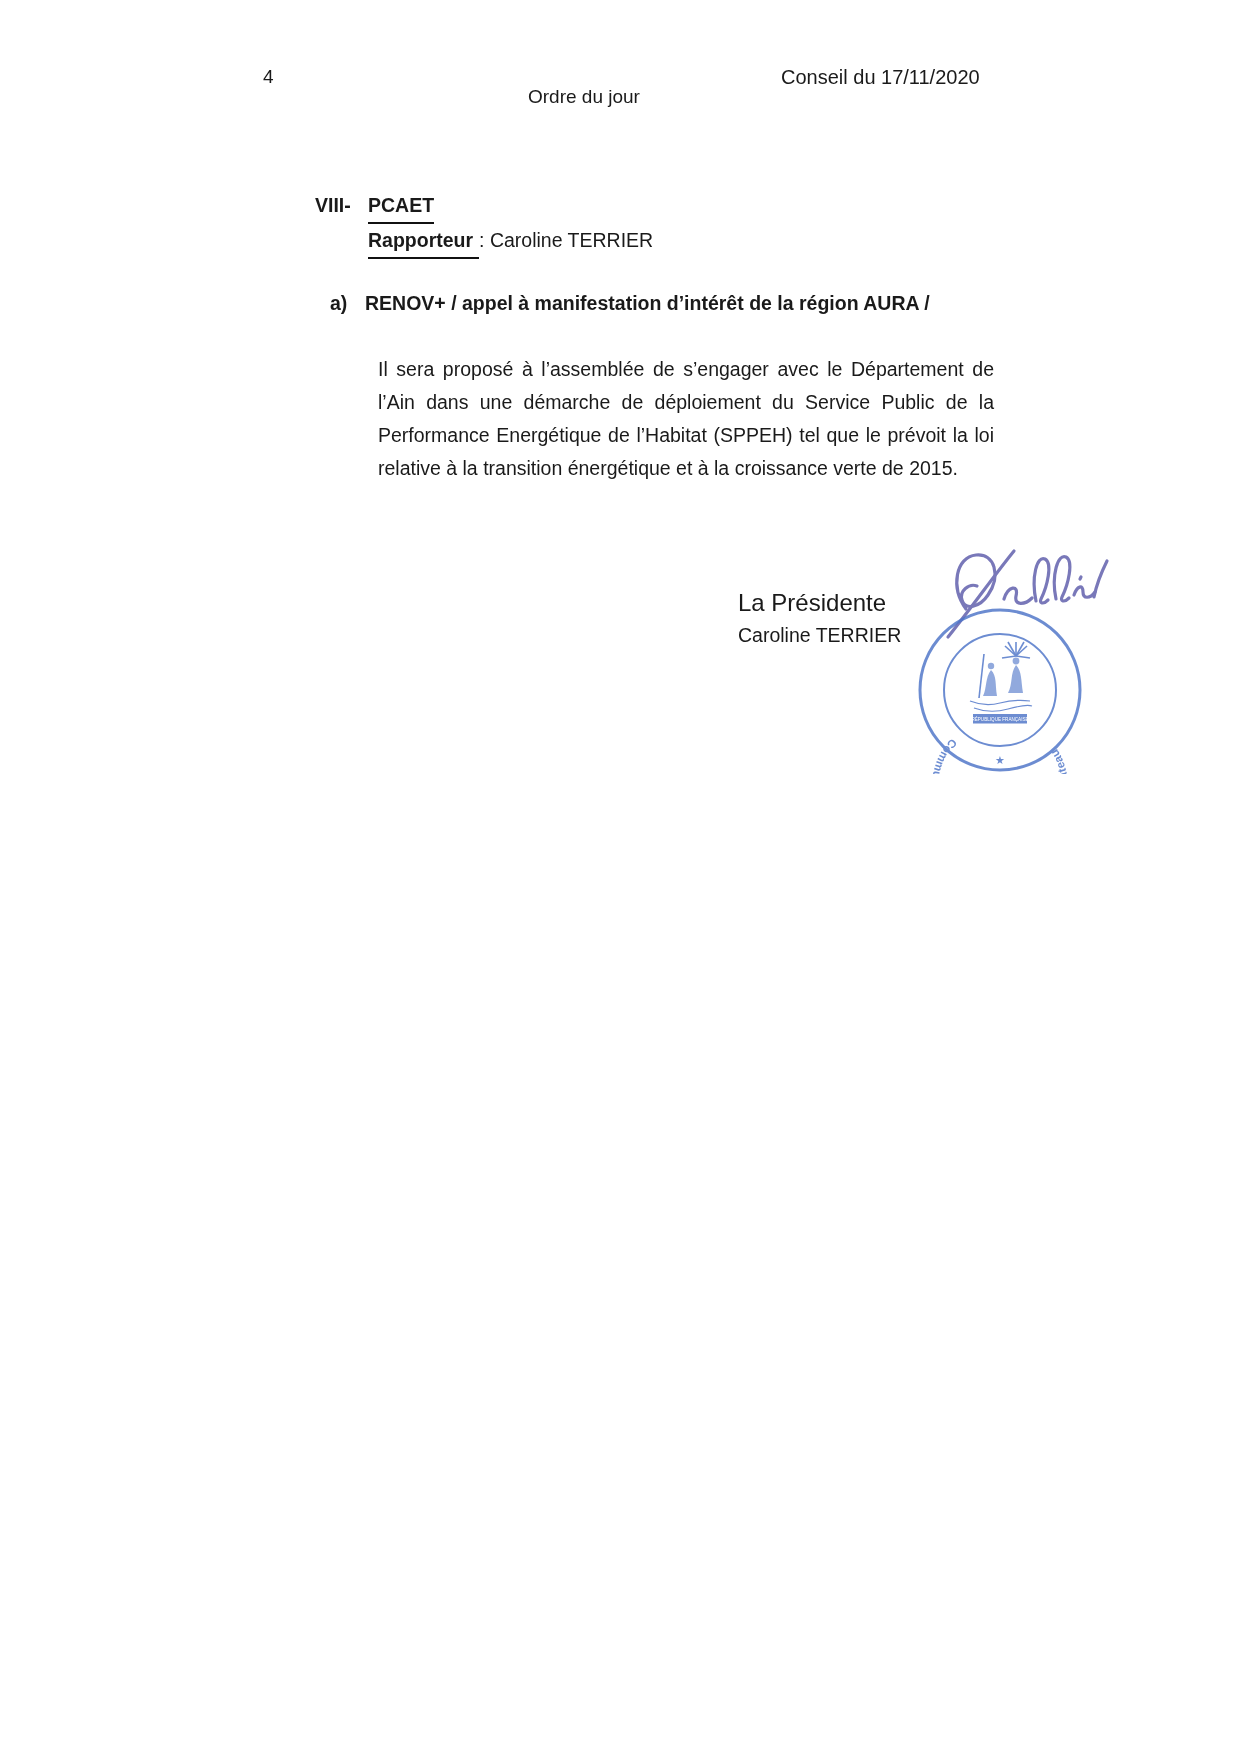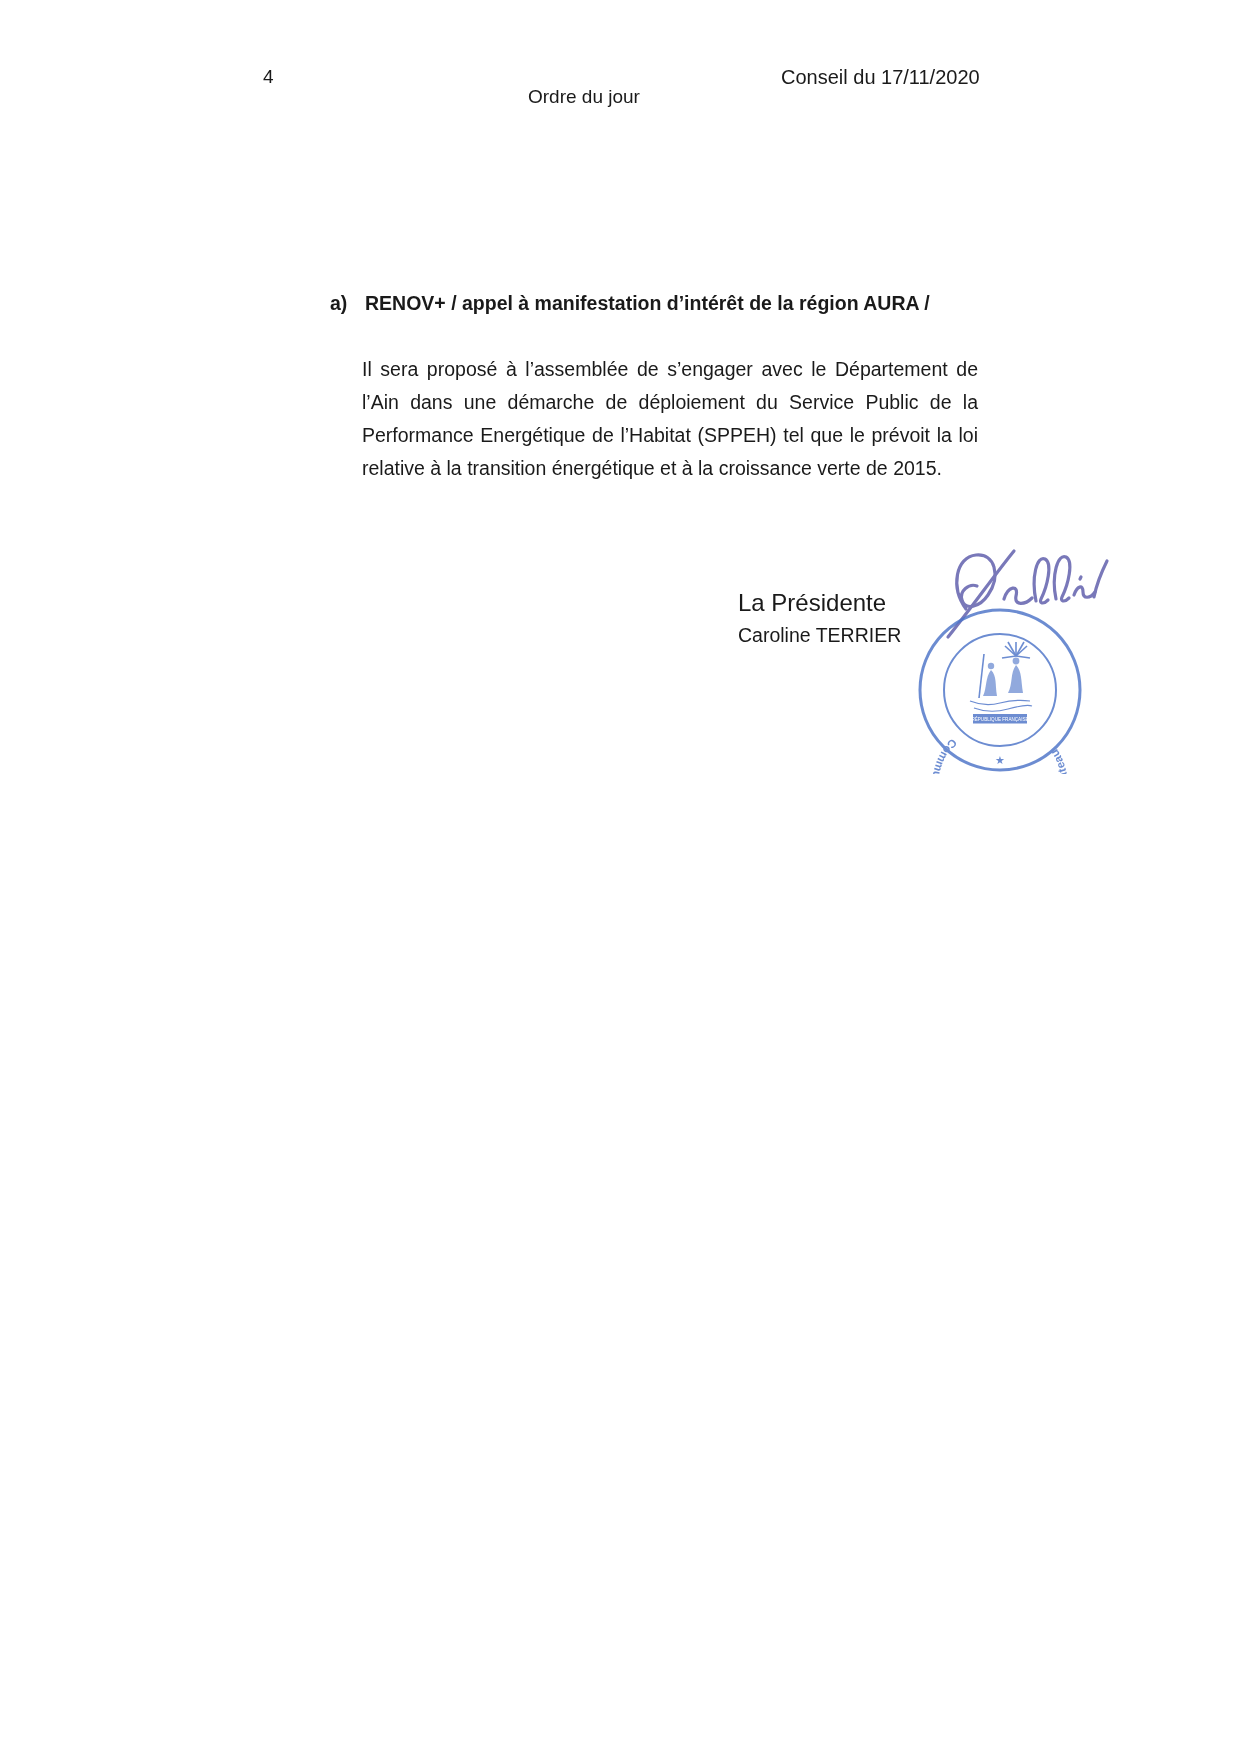--- a/index.html
+++ b/index.html
@@ -32,41 +32,50 @@
     border-bottom:2.4px solid #111;
     padding-right:6px;
     padding-bottom:1px;
     display:inline-block;
   }
   
   .item{left:330px;top:287px;display:flex;font-size:19.5px;line-height:33px;}
   .item .marker{width:35px;font-weight:bold;}
   .item .ttl{font-weight:bold;display:block;}
   .item-body{
-    left:362px;top:353px;width:616px;
+    left:378px;top:353px;width:616px;
     font-size:19.5px;line-height:33px;
     text-align:justify;
   }
   
   .sig-role{left:738px;top:586px;font-size:24px;line-height:33px;}
   .sig-name{left:738px;top:619px;font-size:19.5px;line-height:33px;}
   .sig-svg{left:942px;top:545px;}
   .stamp-svg{left:916px;top:606px;}
 </style>
 </head>
 <body>
 
 <div class="page">
 
   <div>
     <span class="abs hdr-num">4</span>
     <span class="abs hdr-title">Ordre du jour</span>
     <span class="abs hdr-date">Conseil du 17/11/2020</span>
   </div>
 
+  <div class="abs sec">
+    <span class="num">VIII-</span>
+    <span class="content">
+      <span class="sec-title">PCAET</span>
+      <span class="rapporteur" style="display:block;">
+        <span class="lbl">Rapporteur</span><span>: Caroline TERRIER</span>
+      </span>
+    </span>
+  </div>
 
   <div class="abs item">
     <span class="marker">a)</span>
     <span>
       <span class="ttl">RENOV+ / appel à manifestation d’intérêt de la région AURA /</span>
     </span>
   </div>
 
   <div class="abs item-body">Il sera proposé à l’assemblée de s’engager avec le Département de l’Ain dans une démarche de déploiement du Service Public de la Performance Energétique de l’Habitat (SPPEH) tel que le prévoit la loi relative à la transition énergétique et à la croissance verte de 2015.</div>
 

